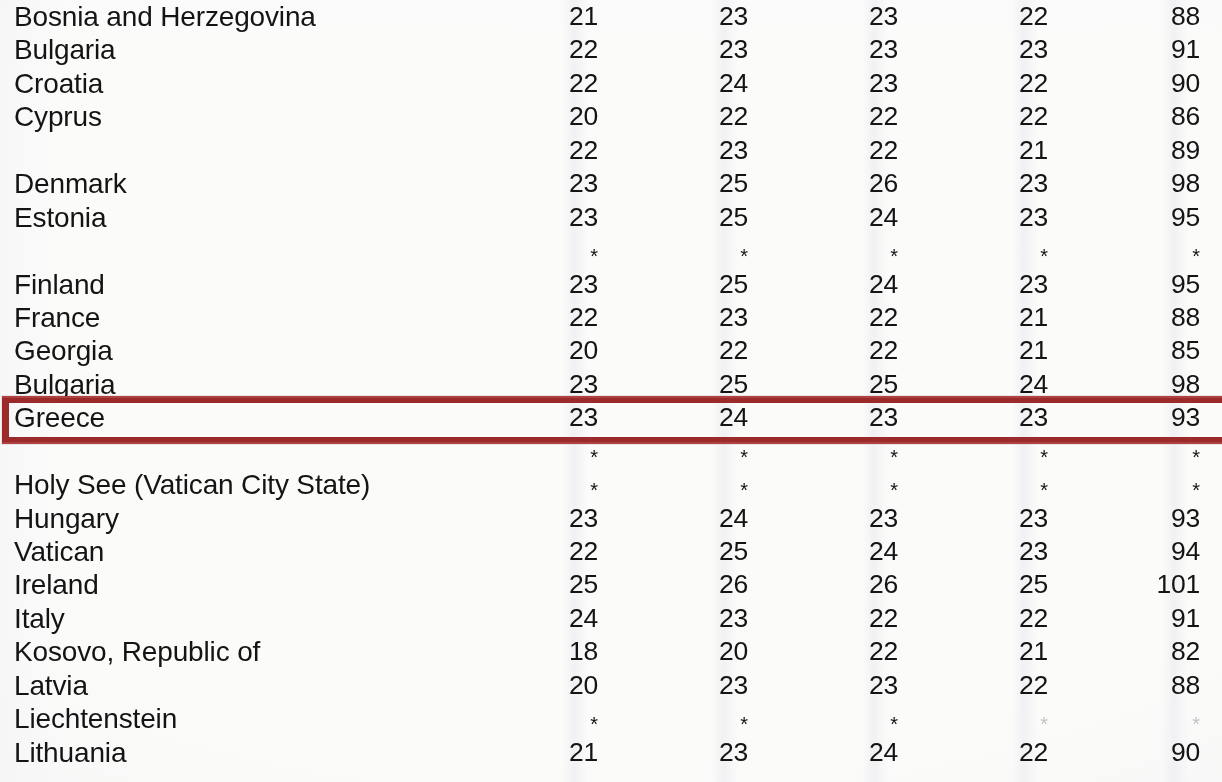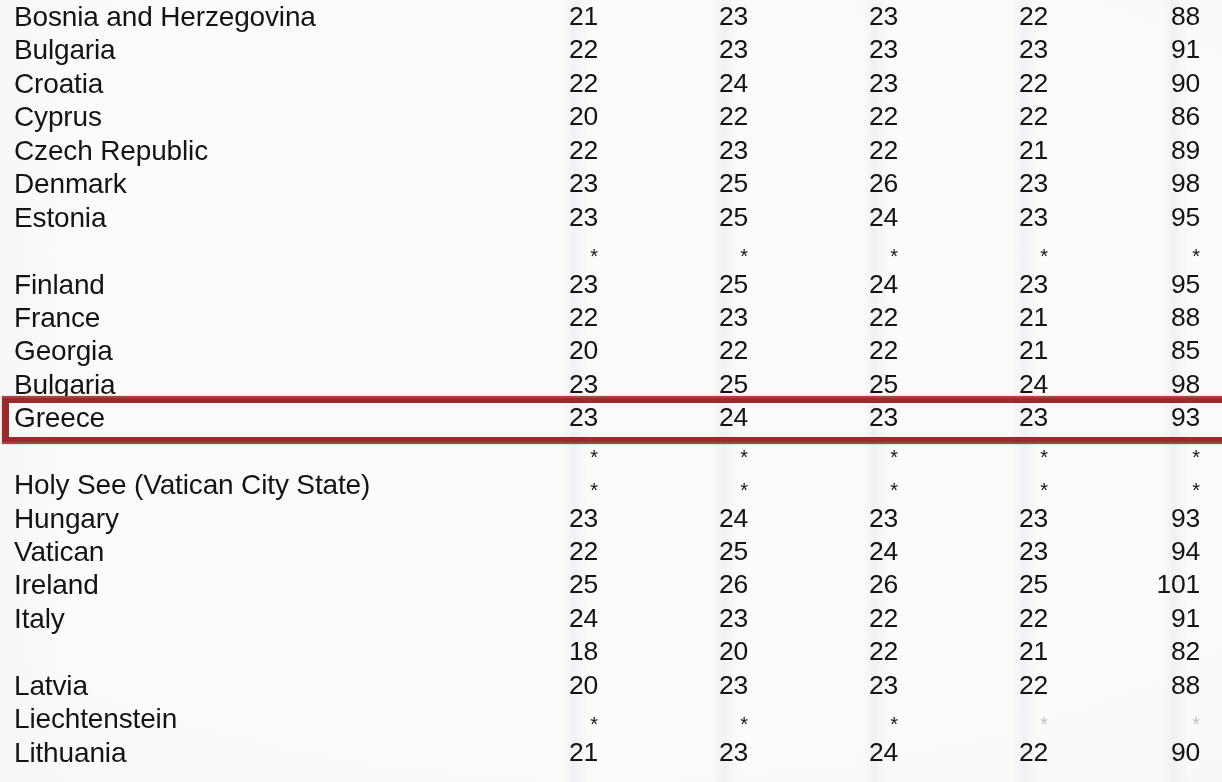--- a/index.html
+++ b/index.html
@@ -161,21 +161,20 @@
       </div>
       <div class="row">
         <div class="country">Cyprus</div>
         <div class="num c1">20</div>
         <div class="num c2">22</div>
         <div class="num c3">22</div>
         <div class="num c4">22</div>
         <div class="num c5">86</div>
       </div>
       <div class="row">
-        <div class="country">Czech Republic</div>
         <div class="num c1">22</div>
         <div class="num c2">23</div>
         <div class="num c3">22</div>
         <div class="num c4">21</div>
         <div class="num c5">89</div>
       </div>
       <div class="row">
         <div class="country">Denmark</div>
         <div class="num c1">23</div>
         <div class="num c2">25</div>
@@ -279,20 +278,21 @@
       </div>
       <div class="row">
         <div class="country">Italy</div>
         <div class="num c1">24</div>
         <div class="num c2">23</div>
         <div class="num c3">22</div>
         <div class="num c4">22</div>
         <div class="num c5">91</div>
       </div>
       <div class="row">
+        <div class="country">Kosovo, Republic of</div>
         <div class="num c1">18</div>
         <div class="num c2">20</div>
         <div class="num c3">22</div>
         <div class="num c4">21</div>
         <div class="num c5">82</div>
       </div>
       <div class="row">
         <div class="country">Latvia</div>
         <div class="num c1">20</div>
         <div class="num c2">23</div>

